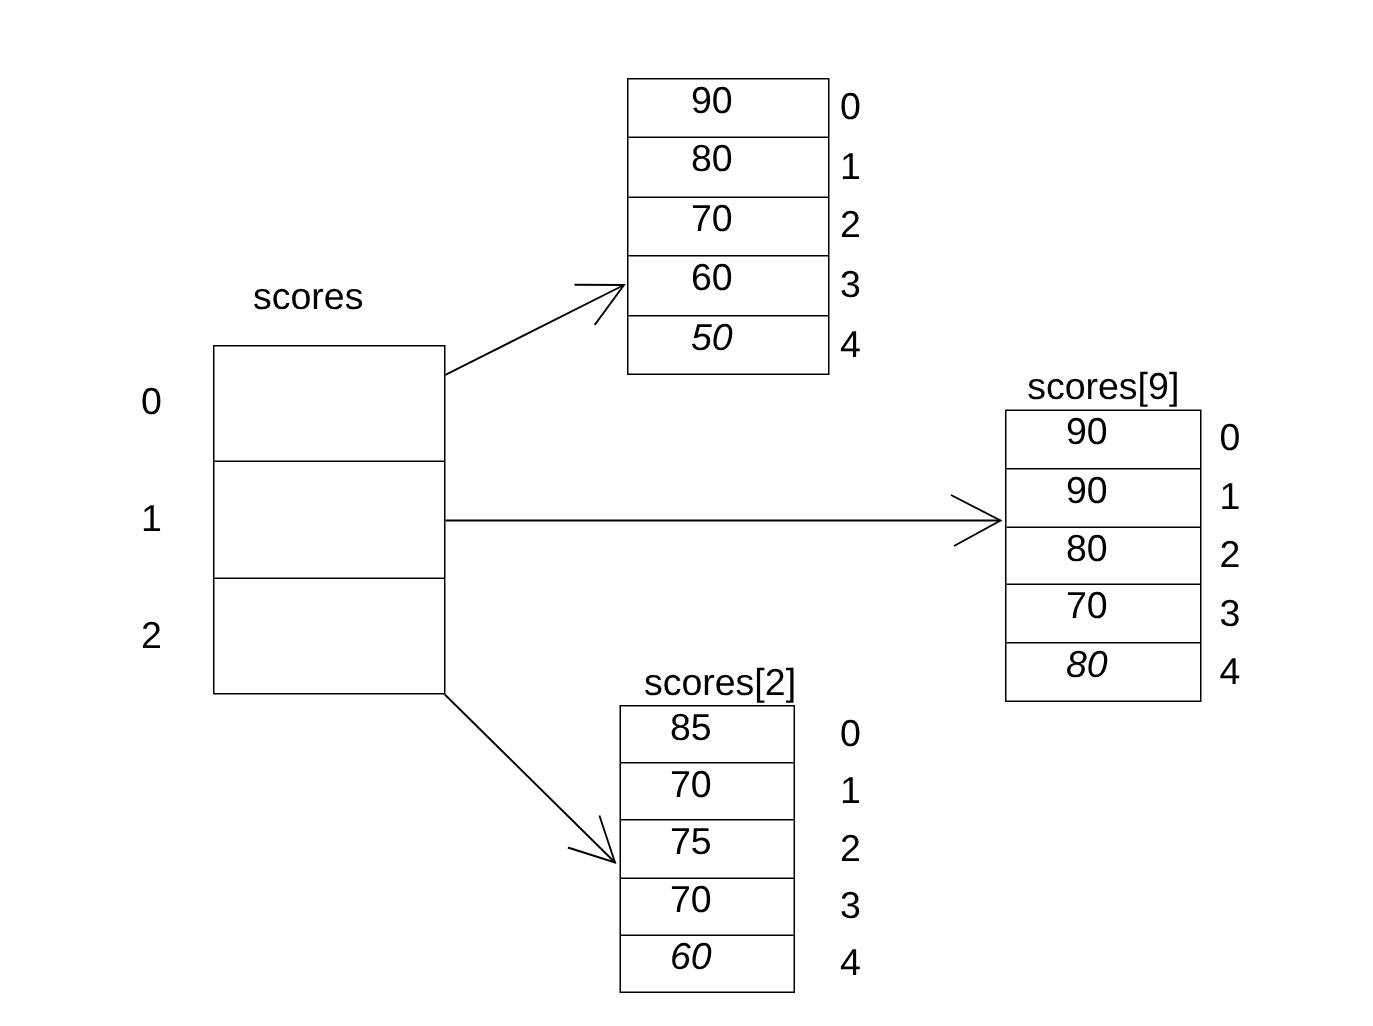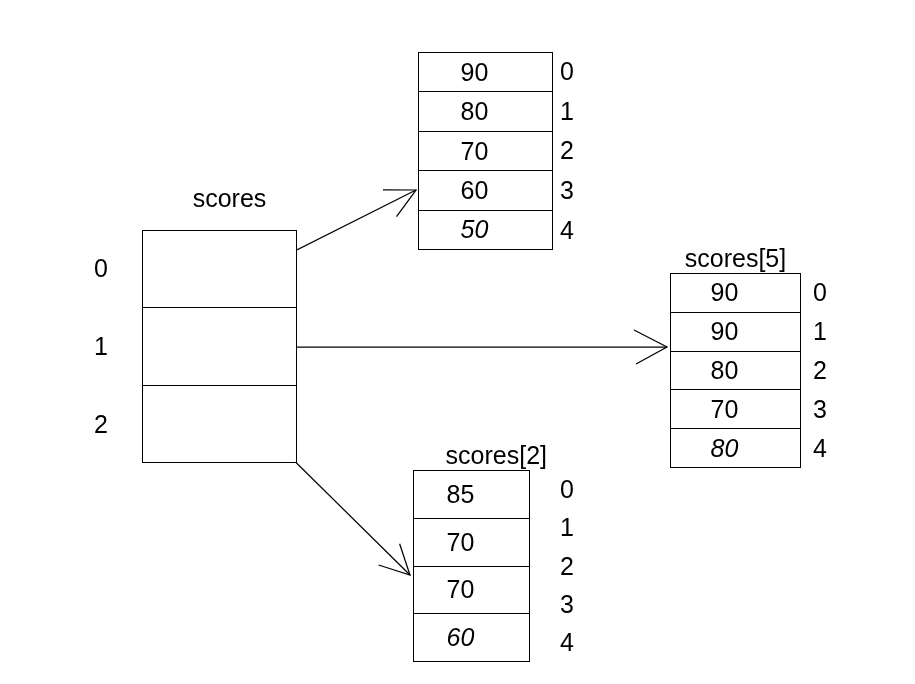--- a/index.html
+++ b/index.html
@@ -25,21 +25,21 @@
   }
   .tbl {
     position:absolute;
     border:1px solid var(--line);
     display:flex; flex-direction:column;
     background:var(--bg);
   }
   .row {
     flex:1;
     border-bottom:1px solid var(--line);
-    display:flex; align-items:center; justify-content:center;
+    display:flex; justify-content:center;
     padding-right:22px;
     font-size:25px;
   }
   .row:last-child { border-bottom:none;font-style:italic; }
   .pbox .row { padding-right:0; }
 
   .idxcol {
     position:absolute;
     display:flex; flex-direction:column;
     font-size:25px;
@@ -62,21 +62,21 @@
     <g>
       <line class="arrow-line" x1="253" y1="347" x2="667" y2="347"></line>
       <polyline class="arrow-line" points="634,330 667,347 636,364"></polyline>
     </g>
     <g>
       <line class="arrow-line" x1="254" y1="421" x2="410" y2="575"></line>
       <polyline class="arrow-line" points="399.6,543.7 410,575 378.6,565"></polyline>
     </g>
   </svg>
 
-  <div class="ttl" style="left:152px; top:184px; width:155px;">scores</div>
+  <div class="ttl" style="left:128px; top:184px; width:155px;">scores</div>
 
   <div class="tbl pbox" style="left:142px; top:230px; width:155px; height:233px;">
     <div class="row"></div>
     <div class="row"></div>
     <div class="row"></div>
   </div>
 
   <div class="idxcol" style="left:94px; top:230px; height:233px;">
     <div class="irow">0</div>
     <div class="irow">1</div>
@@ -103,21 +103,21 @@
   </div>
 
   <div class="idxcol" style="left:560px; top:52px; height:198px;">
     <div class="irow">0</div>
     <div class="irow">1</div>
     <div class="irow">2</div>
     <div class="irow">3</div>
     <div class="irow">4</div>
   </div>
 
-  <div class="ttl" style="left:670px; top:244px; width:131px;">scores[5]</div>
+  <div class="ttl" style="left:670px; top:244px; width:131px;">scores[9]</div>
 
   <div class="tbl" style="left:670px; top:273px; width:131px; height:195px;">
     <div class="row">
         <span>90</span>
       </div>
     <div class="row">
         <span>90</span>
       </div>
     <div class="row">
         <span>80</span>
@@ -131,28 +131,31 @@
   </div>
 
   <div class="idxcol" style="left:813px; top:273px; height:195px;">
     <div class="irow">0</div>
     <div class="irow">1</div>
     <div class="irow">2</div>
     <div class="irow">3</div>
     <div class="irow">4</div>
   </div>
 
-  <div class="ttl" style="left:413px; top:441px; width:134px;text-align:right;">scores[2]</div>
+  <div class="ttl" style="left:413px; top:441px; width:134px;">scores[2]</div>
 
   <div class="tbl" style="left:413px; top:470px; width:117px; height:192px;">
     <div class="row">
         <span>85</span>
       </div>
     <div class="row">
         <span>70</span>
+      </div>
+    <div class="row">
+        <span>75</span>
       </div>
     <div class="row">
         <span>70</span>
       </div>
     <div class="row">
         <span>60</span>
       </div>
   </div>
 
   <div class="idxcol" style="left:560px; top:470px; height:192px;">

